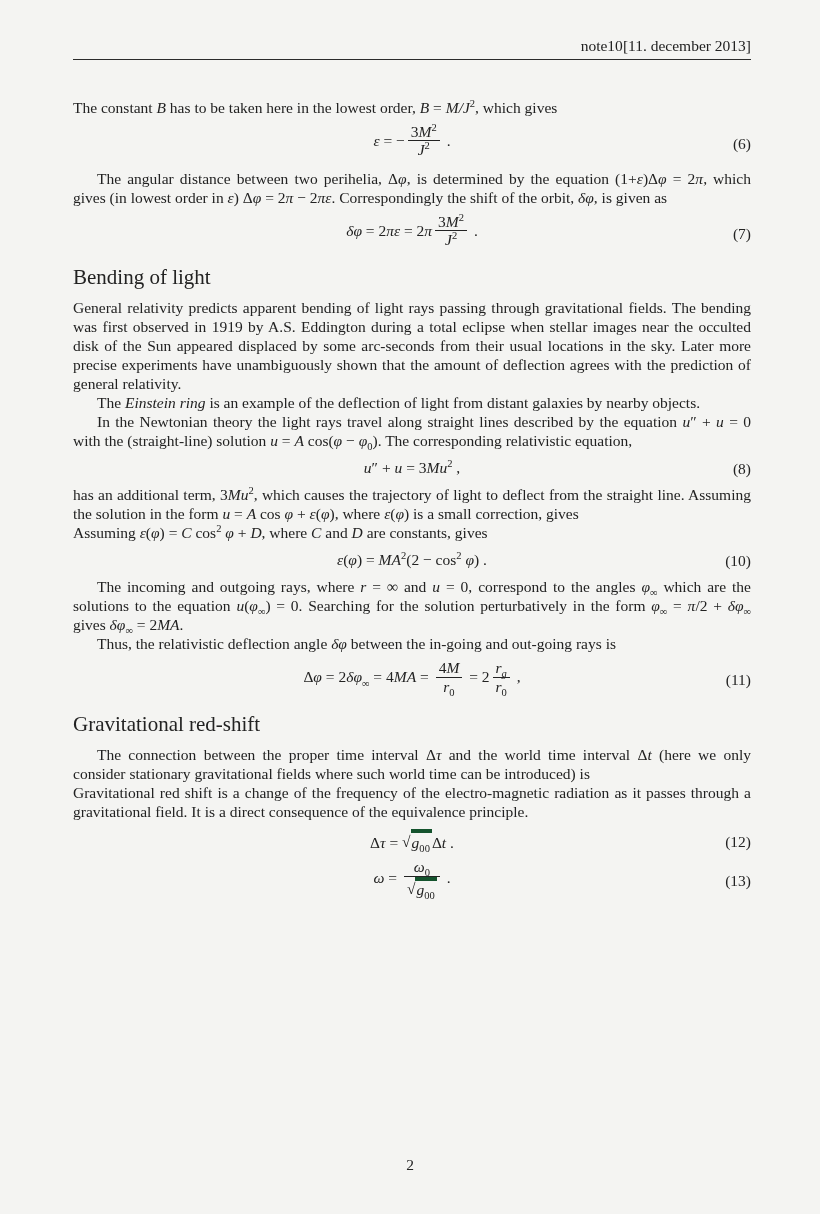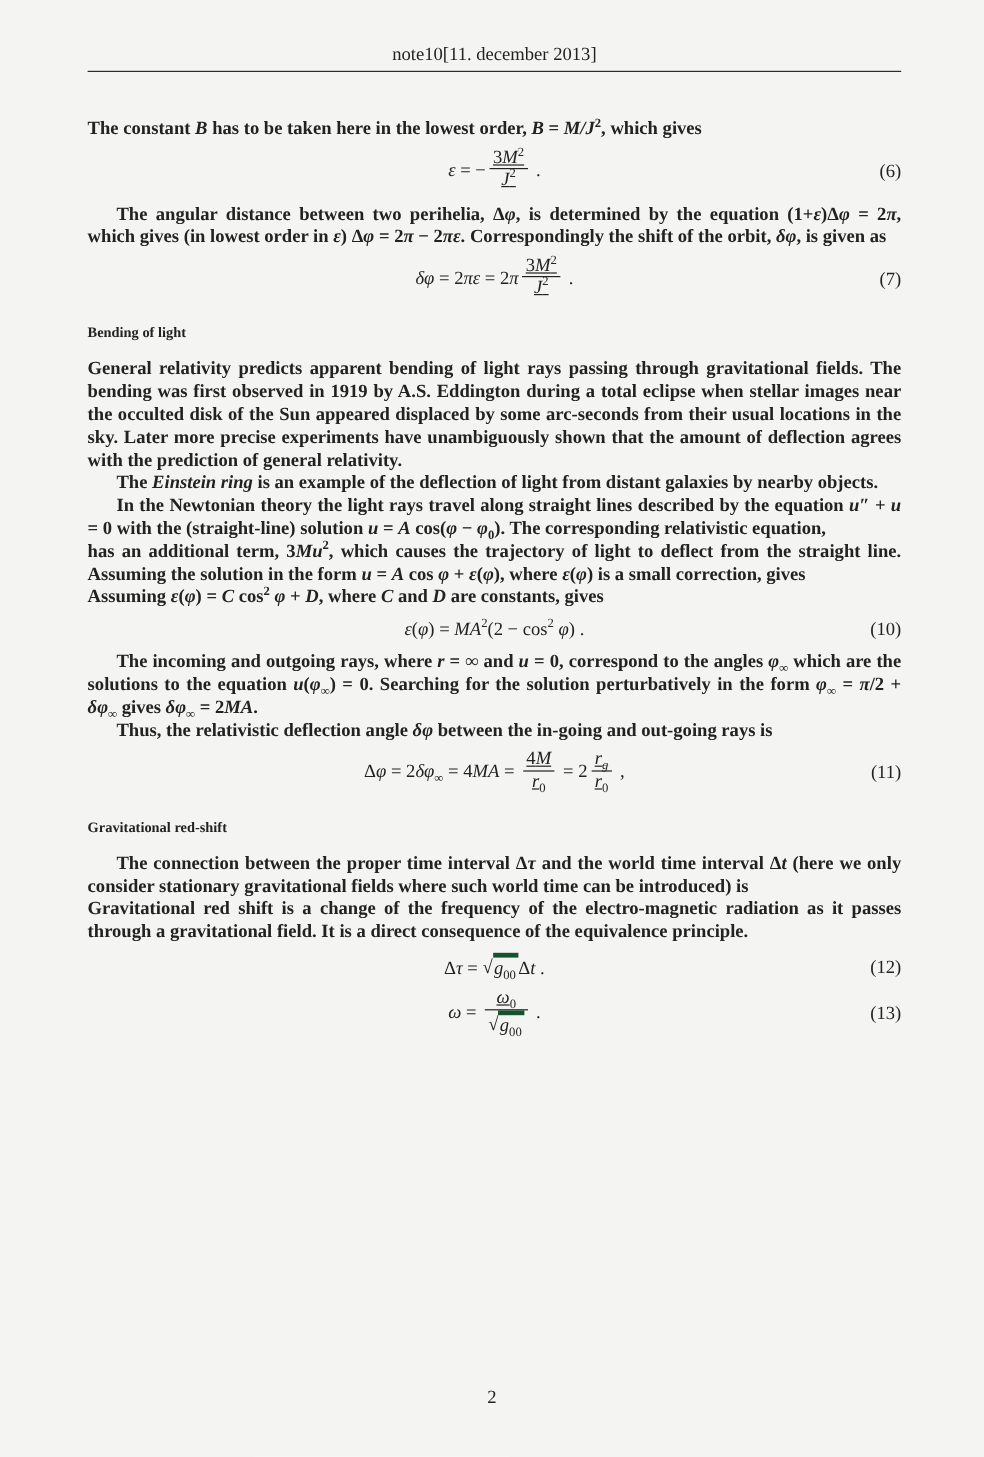--- a/index.html
+++ b/index.html
@@ -8,35 +8,35 @@
     width:820px;height:1214px;
     background:#f4f4f2;
     color:#222;
     font-family:"Liberation Serif","DejaVu Serif",serif;
     font-size:15.5px;
     line-height:19px;
     overflow:hidden;
   }
   .sheet{position:absolute;left:73px;top:36px;width:678px;}
   .header{
-    display:flex;justify-content:center;align-items:baseline;
+    display:flex;justify-content:flex-end;align-items:baseline;
     border-bottom:1px solid #2b2b2b;
     padding-bottom:4px;
   }
   .content{margin-top:38px;}
-  .para{margin:0;text-align:justify;font-weight:bold;}
+  .para{margin:0;text-align:justify;}
   .para.indent{text-indent:24px;}
-  .heading{font-weight:bold;font-size:12px;margin:18px 0 11px 0;}
+  .heading{font-weight:normal;font-size:21px;margin:18px 0 11px 0;}
   .eq-row{position:relative;display:flex;justify-content:center;align-items:center;margin:8px 0;}
   .eq-body{display:inline-block;white-space:nowrap;}
   .eq-num{position:absolute;right:0;top:50%;transform:translateY(-50%);}
   .rm{font-style:italic;}
   sup,sub{font-size:68%;line-height:0;font-style:normal;}
   sup.rm,sub.rm{font-style:italic;}
-  .frac{display:inline-block;vertical-align:middle;text-align:center;margin:0 3px;position:relative;top:-2px;text-decoration:underline;}
+  .frac{display:inline-block;vertical-align:middle;text-align:center;margin:0 3px;position:relative;top:-2px;}
   .frac .fn{display:block;line-height:1.12;padding:0 3px;}
   .frac .fd{display:block;line-height:1.12;border-top:1px solid #222;padding:0 3px;}
   .sqrt{display:inline-block;white-space:nowrap;}
   .sqrt .sqrt-sign{display:inline-block;transform:translateY(-1px);}
   .sqrt .sqrt-body{display:inline-block;border-top:4px solid #14532d;padding:0 2px 0 1px;}
   .footer{position:absolute;left:0;right:0;bottom:40px;text-align:center;}
 </style>
 </head>
 <body>
 
@@ -54,20 +54,24 @@
         </div>
         <div class="para indent"><span class="rt">The angular distance between two perihelia, Δ</span><span class="rm">φ</span><span class="rt">, is determined by the equation (1+</span><span class="rm">ε</span><span class="rt">)Δ</span><span class="rm">φ</span><span class="rt"> = 2</span><span class="rm">π</span><span class="rt">, which gives (in lowest order in </span><span class="rm">ε</span><span class="rt">) Δ</span><span class="rm">φ</span><span class="rt"> = 2</span><span class="rm">π</span><span class="rt"> − 2</span><span class="rm">πε</span><span class="rt">. Correspondingly the shift of the orbit, </span><span class="rm">δφ</span><span class="rt">, is given as</span></div>
         <div class="eq-row">
           <span class="eq-body"><span class="rm">δφ</span><span class="rt"> = 2</span><span class="rm">πε</span><span class="rt"> = 2</span><span class="rm">π</span><span class="frac"><span class="fn"><span class="rt">3</span><span class="rm">M</span><sup>2</sup></span><span class="fd"><span class="rm">J</span><sup>2</sup></span></span><span class="rt"> .</span></span>
           <span class="eq-num">(7)</span>
         </div>
         <div class="heading">Bending of light</div>
         <div class="para"><span class="rt">General relativity predicts apparent bending of light rays passing through gravitational fields. The bending was first observed in 1919 by A.S. Eddington during a total eclipse when stellar images near the occulted disk of the Sun appeared displaced by some arc-seconds from their usual locations in the sky. Later more precise experiments have unambiguously shown that the amount of deflection agrees with the prediction of general relativity.</span></div>
         <div class="para indent"><span class="rt">The </span><span class="rm">Einstein ring</span><span class="rt"> is an example of the deflection of light from distant galaxies by nearby objects.</span></div>
         <div class="para indent"><span class="rt">In the Newtonian theory the light rays travel along straight lines described by the equation </span><span class="rm">u</span><span class="rt">″ + </span><span class="rm">u</span><span class="rt"> = 0 with the (straight-line) solution </span><span class="rm">u</span><span class="rt"> = </span><span class="rm">A</span><span class="rt"> cos(</span><span class="rm">φ</span><span class="rt"> − </span><span class="rm">φ</span><sub>0</sub><span class="rt">). The corresponding relativistic equation,</span></div>
+        <div class="eq-row">
+          <span class="eq-body"><span class="rm">u</span><span class="rt">″ + </span><span class="rm">u</span><span class="rt"> = 3</span><span class="rm">Mu</span><sup>2</sup><span class="rt"> ,</span></span>
+          <span class="eq-num">(8)</span>
+        </div>
         <div class="para"><span class="rt">has an additional term, 3</span><span class="rm">Mu</span><sup>2</sup><span class="rt">, which causes the trajectory of light to deflect from the straight line. Assuming the solution in the form </span><span class="rm">u</span><span class="rt"> = </span><span class="rm">A</span><span class="rt"> cos </span><span class="rm">φ</span><span class="rt"> + </span><span class="rm">ε</span><span class="rt">(</span><span class="rm">φ</span><span class="rt">), where </span><span class="rm">ε</span><span class="rt">(</span><span class="rm">φ</span><span class="rt">) is a small correction, gives</span></div>
         <div class="para"><span class="rt">Assuming </span><span class="rm">ε</span><span class="rt">(</span><span class="rm">φ</span><span class="rt">) = </span><span class="rm">C</span><span class="rt"> cos</span><sup>2</sup><span class="rt"> </span><span class="rm">φ</span><span class="rt"> + </span><span class="rm">D</span><span class="rt">, where </span><span class="rm">C</span><span class="rt"> and </span><span class="rm">D</span><span class="rt"> are constants, gives</span></div>
         <div class="eq-row">
           <span class="eq-body"><span class="rm">ε</span><span class="rt">(</span><span class="rm">φ</span><span class="rt">) = </span><span class="rm">MA</span><sup>2</sup><span class="rt">(2 − cos</span><sup>2</sup><span class="rt"> </span><span class="rm">φ</span><span class="rt">) .</span></span>
           <span class="eq-num">(10)</span>
         </div>
         <div class="para indent"><span class="rt">The incoming and outgoing rays, where </span><span class="rm">r</span><span class="rt"> = ∞ and </span><span class="rm">u</span><span class="rt"> = 0, correspond to the angles </span><span class="rm">φ</span><sub>∞</sub><span class="rt"> which are the solutions to the equation </span><span class="rm">u</span><span class="rt">(</span><span class="rm">φ</span><sub>∞</sub><span class="rt">) = 0. Searching for the solution perturbatively in the form </span><span class="rm">φ</span><sub>∞</sub><span class="rt"> = </span><span class="rm">π</span><span class="rt">/2 + </span><span class="rm">δφ</span><sub>∞</sub><span class="rt"> gives </span><span class="rm">δφ</span><sub>∞</sub><span class="rt"> = 2</span><span class="rm">MA</span><span class="rt">.</span></div>
         <div class="para indent"><span class="rt">Thus, the relativistic deflection angle </span><span class="rm">δφ</span><span class="rt"> between the in-going and out-going rays is</span></div>
         <div class="eq-row">
           <span class="eq-body"><span class="rt">Δ</span><span class="rm">φ</span><span class="rt"> = 2</span><span class="rm">δφ</span><sub>∞</sub><span class="rt"> = 4</span><span class="rm">MA</span><span class="rt"> = </span><span class="frac"><span class="fn"><span class="rt">4</span><span class="rm">M</span></span><span class="fd"><span class="rm">r</span><sub>0</sub></span></span><span class="rt"> = 2</span><span class="frac"><span class="fn"><span class="rm">r</span><sub class="rm">g</sub></span><span class="fd"><span class="rm">r</span><sub>0</sub></span></span><span class="rt"> ,</span></span>

